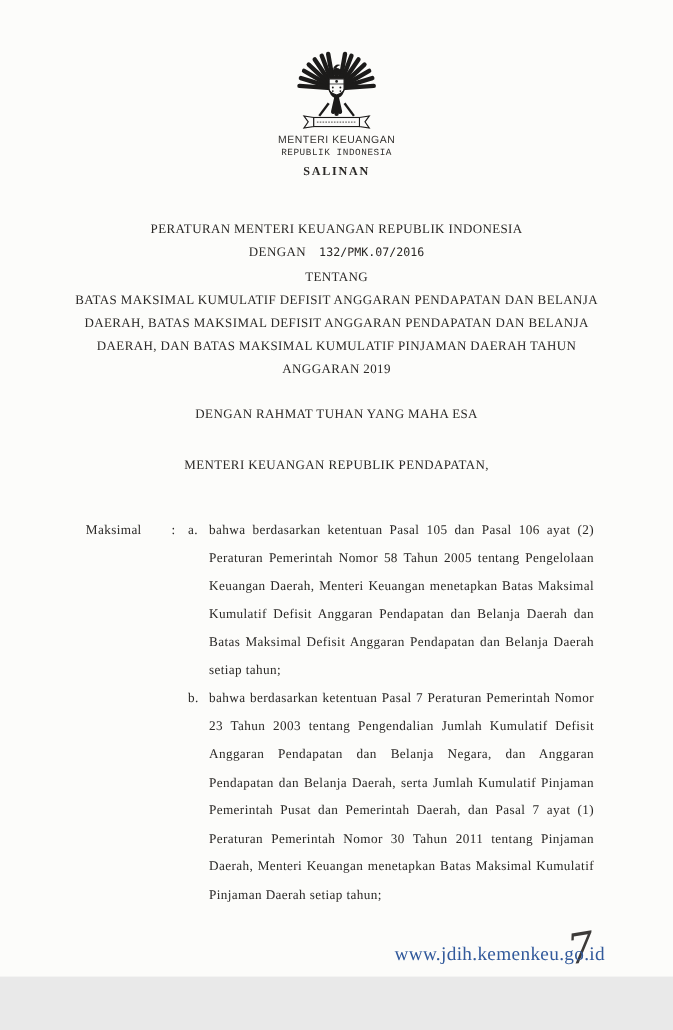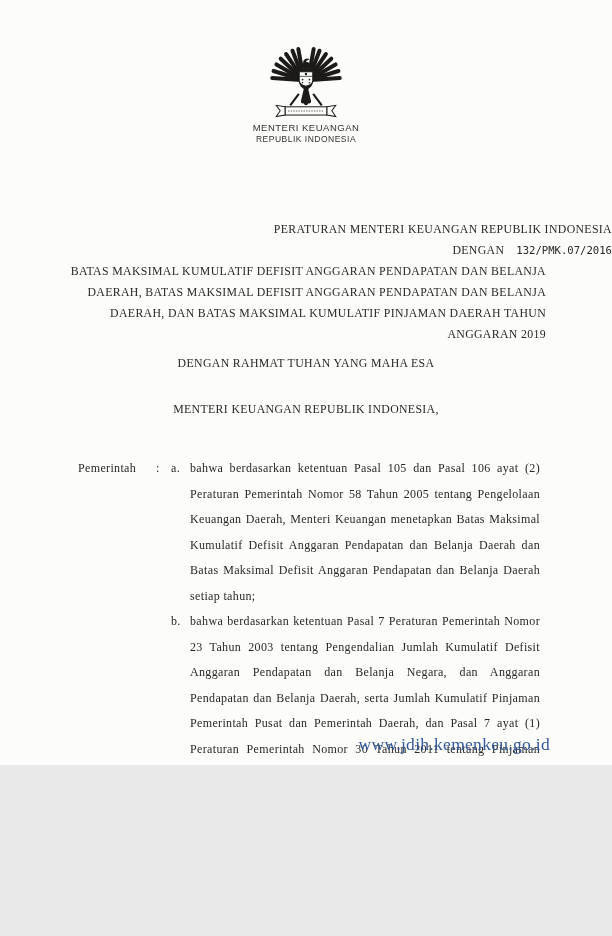--- a/index.html
+++ b/index.html
@@ -1,34 +1,34 @@
 <!DOCTYPE html>
 <html><head>
 <meta charset="utf-8">
 <style>
   html, body { margin: 0; padding: 0; background: #e9e9e9; }
   .page {
     position: relative;
-    width: 612px; height: 765px;
+    width: 612px; height: 888px;
     margin: 0 auto;
     background: #fcfcfa;
     font-family: "Liberation Serif", serif;
     color: #2a2826;
     overflow: hidden;
   }
   .letterhead { text-align: center; padding-top: 42px; line-height: 1; }
   .emblem-wrap { display: block; margin: 0 auto; width: 86px; height: 78px; }
   .ministry-1 { font-family: "Liberation Sans", sans-serif; font-size: 9.5px; letter-spacing: .5px; margin-top: 3px; color: #33312f; }
-  .ministry-2 { font-family: Liberation Sans, sans-serif; font-size: 8.5px; letter-spacing: .5px; margin-top: 2px; color: #33312f; }
+  .ministry-2 { font-family: Liberation Mono, monospace; font-size: 8.5px; letter-spacing: .5px; margin-top: 2px; color: #33312f; }
   .salinan { font-size: 11px; font-weight: 700; letter-spacing: 1.6px; margin-top: 8px; }
 
-  .title-block { margin-top: 76px; text-align: right; font-size: 11.8px; line-height: 21px; letter-spacing: .35px; }
+  .title-block { margin-top: 36px; text-align: center; font-size: 11.8px; line-height: 21px; letter-spacing: .35px; }
   .nomor-value { font-family: "DejaVu Sans Mono", monospace; font-size: 10.6px; letter-spacing: 0; margin-left: 12px; }
   .subject { width: 480px; margin: 0 auto; }
-  .grace { margin-top: 8px; text-align: center; font-size: 11.8px; letter-spacing: .35px; line-height: 21px; }
+  .grace { margin-top: 20px; text-align: center; font-size: 11.8px; letter-spacing: .35px; line-height: 21px; }
   .authority { margin-top: 25px; text-align: center; font-size: 11.8px; letter-spacing: .35px; line-height: 21px; }
 
   .preamble { margin: 36px 72px 0 78px; font-size: 12px; line-height: 25.5px; letter-spacing: .35px; }
   .clause { display: flex; align-items: flex-start; }
   .clause-label { width: 78px; flex: none; }
   .clause-colon { width: 15px; flex: none; }
   .items { flex: 1; min-width: 0; }
   .item { display: flex; align-items: flex-start; }
   .item-letter { width: 19px; flex: none; }
   .item-text { flex: 1; min-width: 0; text-align: justify; }
@@ -93,36 +93,38 @@
         <circle cx="64.8" cy="56.5" r="1.1" fill="#1c1b1a"></circle>
 
         <path d="M31 90 L18.5 88 L24 95.5 L18.5 103.5 L31 101.5 Z" fill="#fbfbfa" stroke="#1c1b1a" stroke-width="1.4"></path>
         <path d="M89 90 L101.5 88 L96 95.5 L101.5 103.5 L89 101.5 Z" fill="#fbfbfa" stroke="#1c1b1a" stroke-width="1.4"></path>
         <rect x="31" y="90" width="58" height="11.5" fill="#fbfbfa" stroke="#1c1b1a" stroke-width="1.4"></rect>
         <line x1="35" y1="95.8" x2="85" y2="95.8" stroke="#6b6966" stroke-width="1.6" stroke-dasharray="2 1.6"></line>
       </svg>
     </div>
     <div class="ministry-1">MENTERI KEUANGAN</div>
     <div class="ministry-2">REPUBLIK INDONESIA</div>
+    <div class="salinan">SALINAN</div>
   </div>
 
   <div class="title-block">
     <div>PERATURAN MENTERI KEUANGAN REPUBLIK INDONESIA</div>
     <div>
       <span>DENGAN</span><span class="nomor-value">132/PMK.07/2016</span>
     </div>
+    <div>TENTANG</div>
     <div class="subject">BATAS MAKSIMAL KUMULATIF DEFISIT ANGGARAN PENDAPATAN DAN BELANJA DAERAH, BATAS MAKSIMAL DEFISIT ANGGARAN PENDAPATAN DAN BELANJA DAERAH, DAN BATAS MAKSIMAL KUMULATIF PINJAMAN DAERAH TAHUN ANGGARAN 2019</div>
   </div>
 
   <div class="grace">DENGAN RAHMAT TUHAN YANG MAHA ESA</div>
-  <div class="authority">MENTERI KEUANGAN REPUBLIK INDONESIA,</div>
+  <div class="authority">MENTERI KEUANGAN REPUBLIK PENDAPATAN,</div>
 
   <div class="preamble">
     <div class="clause">
-      <div class="clause-label">Pemerintah</div>
+      <div class="clause-label">Maksimal</div>
       <div class="clause-colon">:</div>
       <div class="items">
         <div class="item">
           <div class="item-letter">a.</div>
           <div class="item-text">bahwa berdasarkan ketentuan Pasal 105 dan Pasal 106 ayat (2) Peraturan Pemerintah Nomor 58 Tahun 2005 tentang Pengelolaan Keuangan Daerah, Menteri Keuangan menetapkan Batas Maksimal Kumulatif Defisit Anggaran Pendapatan dan Belanja Daerah dan Batas Maksimal Defisit Anggaran Pendapatan dan Belanja Daerah setiap tahun;</div>
         </div>
         <div class="item">
           <div class="item-letter">b.</div>
           <div class="item-text">bahwa berdasarkan ketentuan Pasal 7 Peraturan Pemerintah Nomor 23 Tahun 2003 tentang Pengendalian Jumlah Kumulatif Defisit Anggaran Pendapatan dan Belanja Negara, dan Anggaran Pendapatan dan Belanja Daerah, serta Jumlah Kumulatif Pinjaman Pemerintah Pusat dan Pemerintah Daerah, dan Pasal 7 ayat (1) Peraturan Pemerintah Nomor 30 Tahun 2011 tentang Pinjaman Daerah, Menteri Keuangan menetapkan Batas Maksimal Kumulatif Pinjaman Daerah setiap tahun;</div>
         </div>

